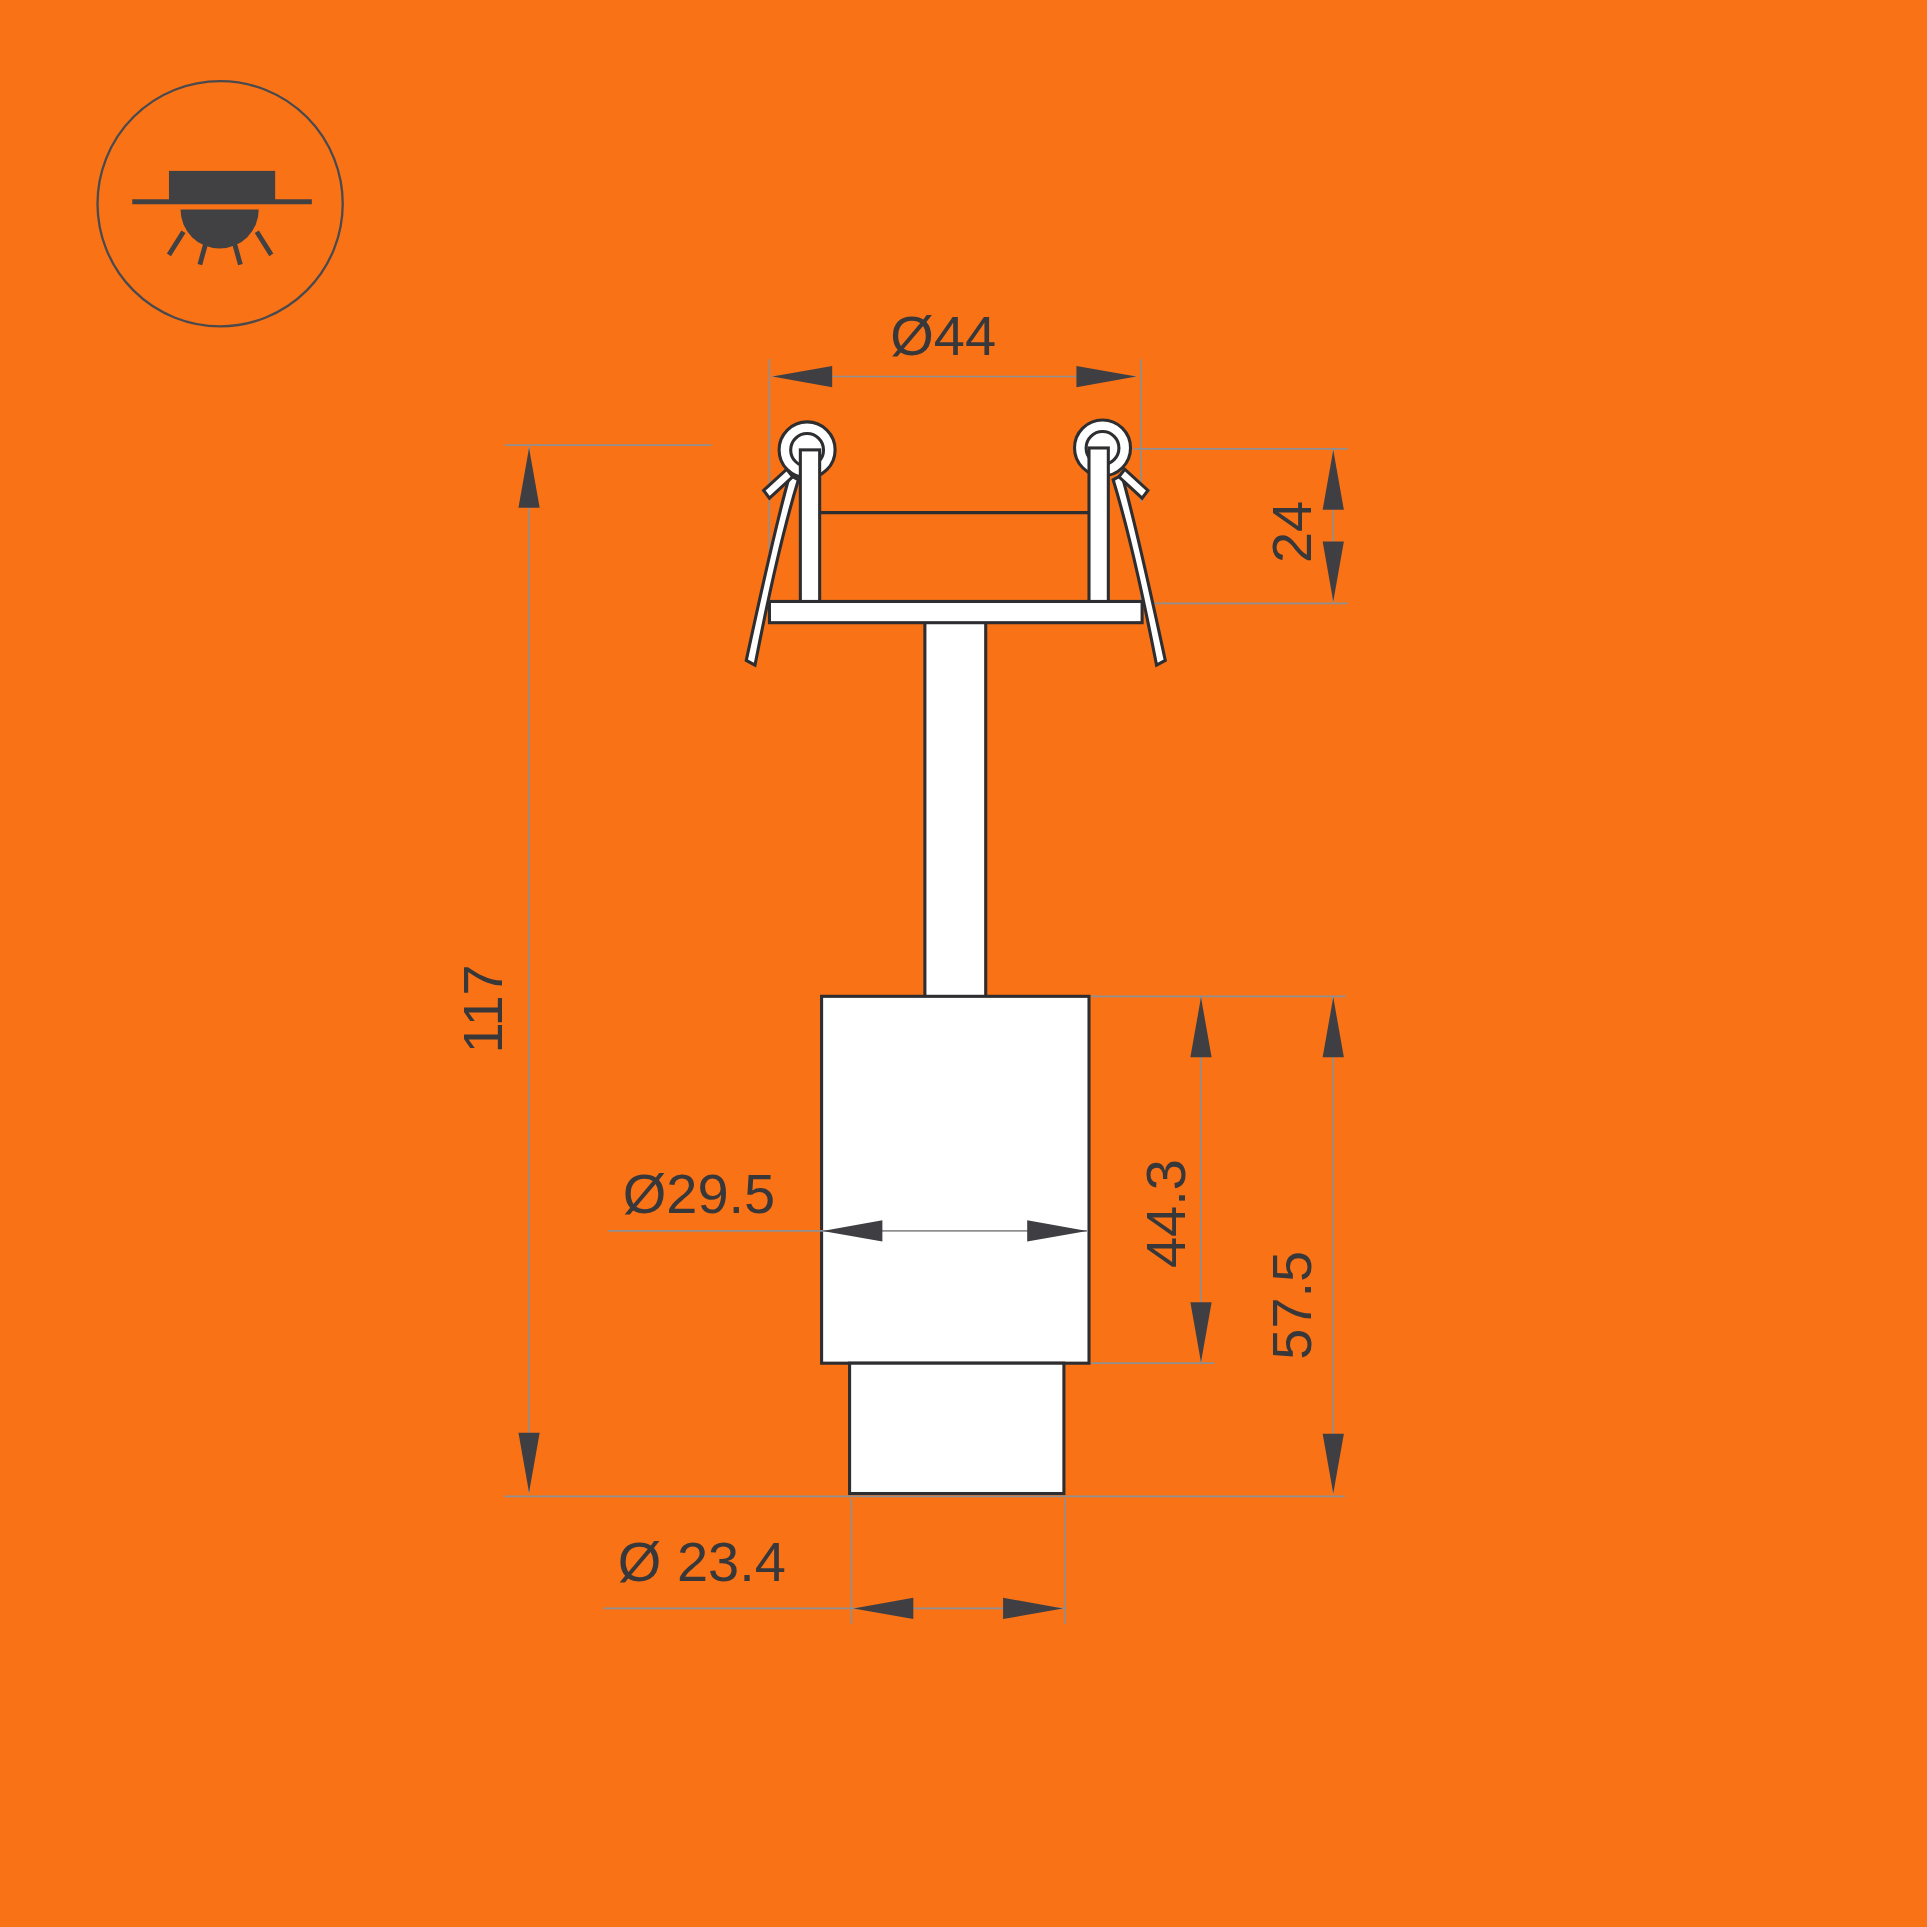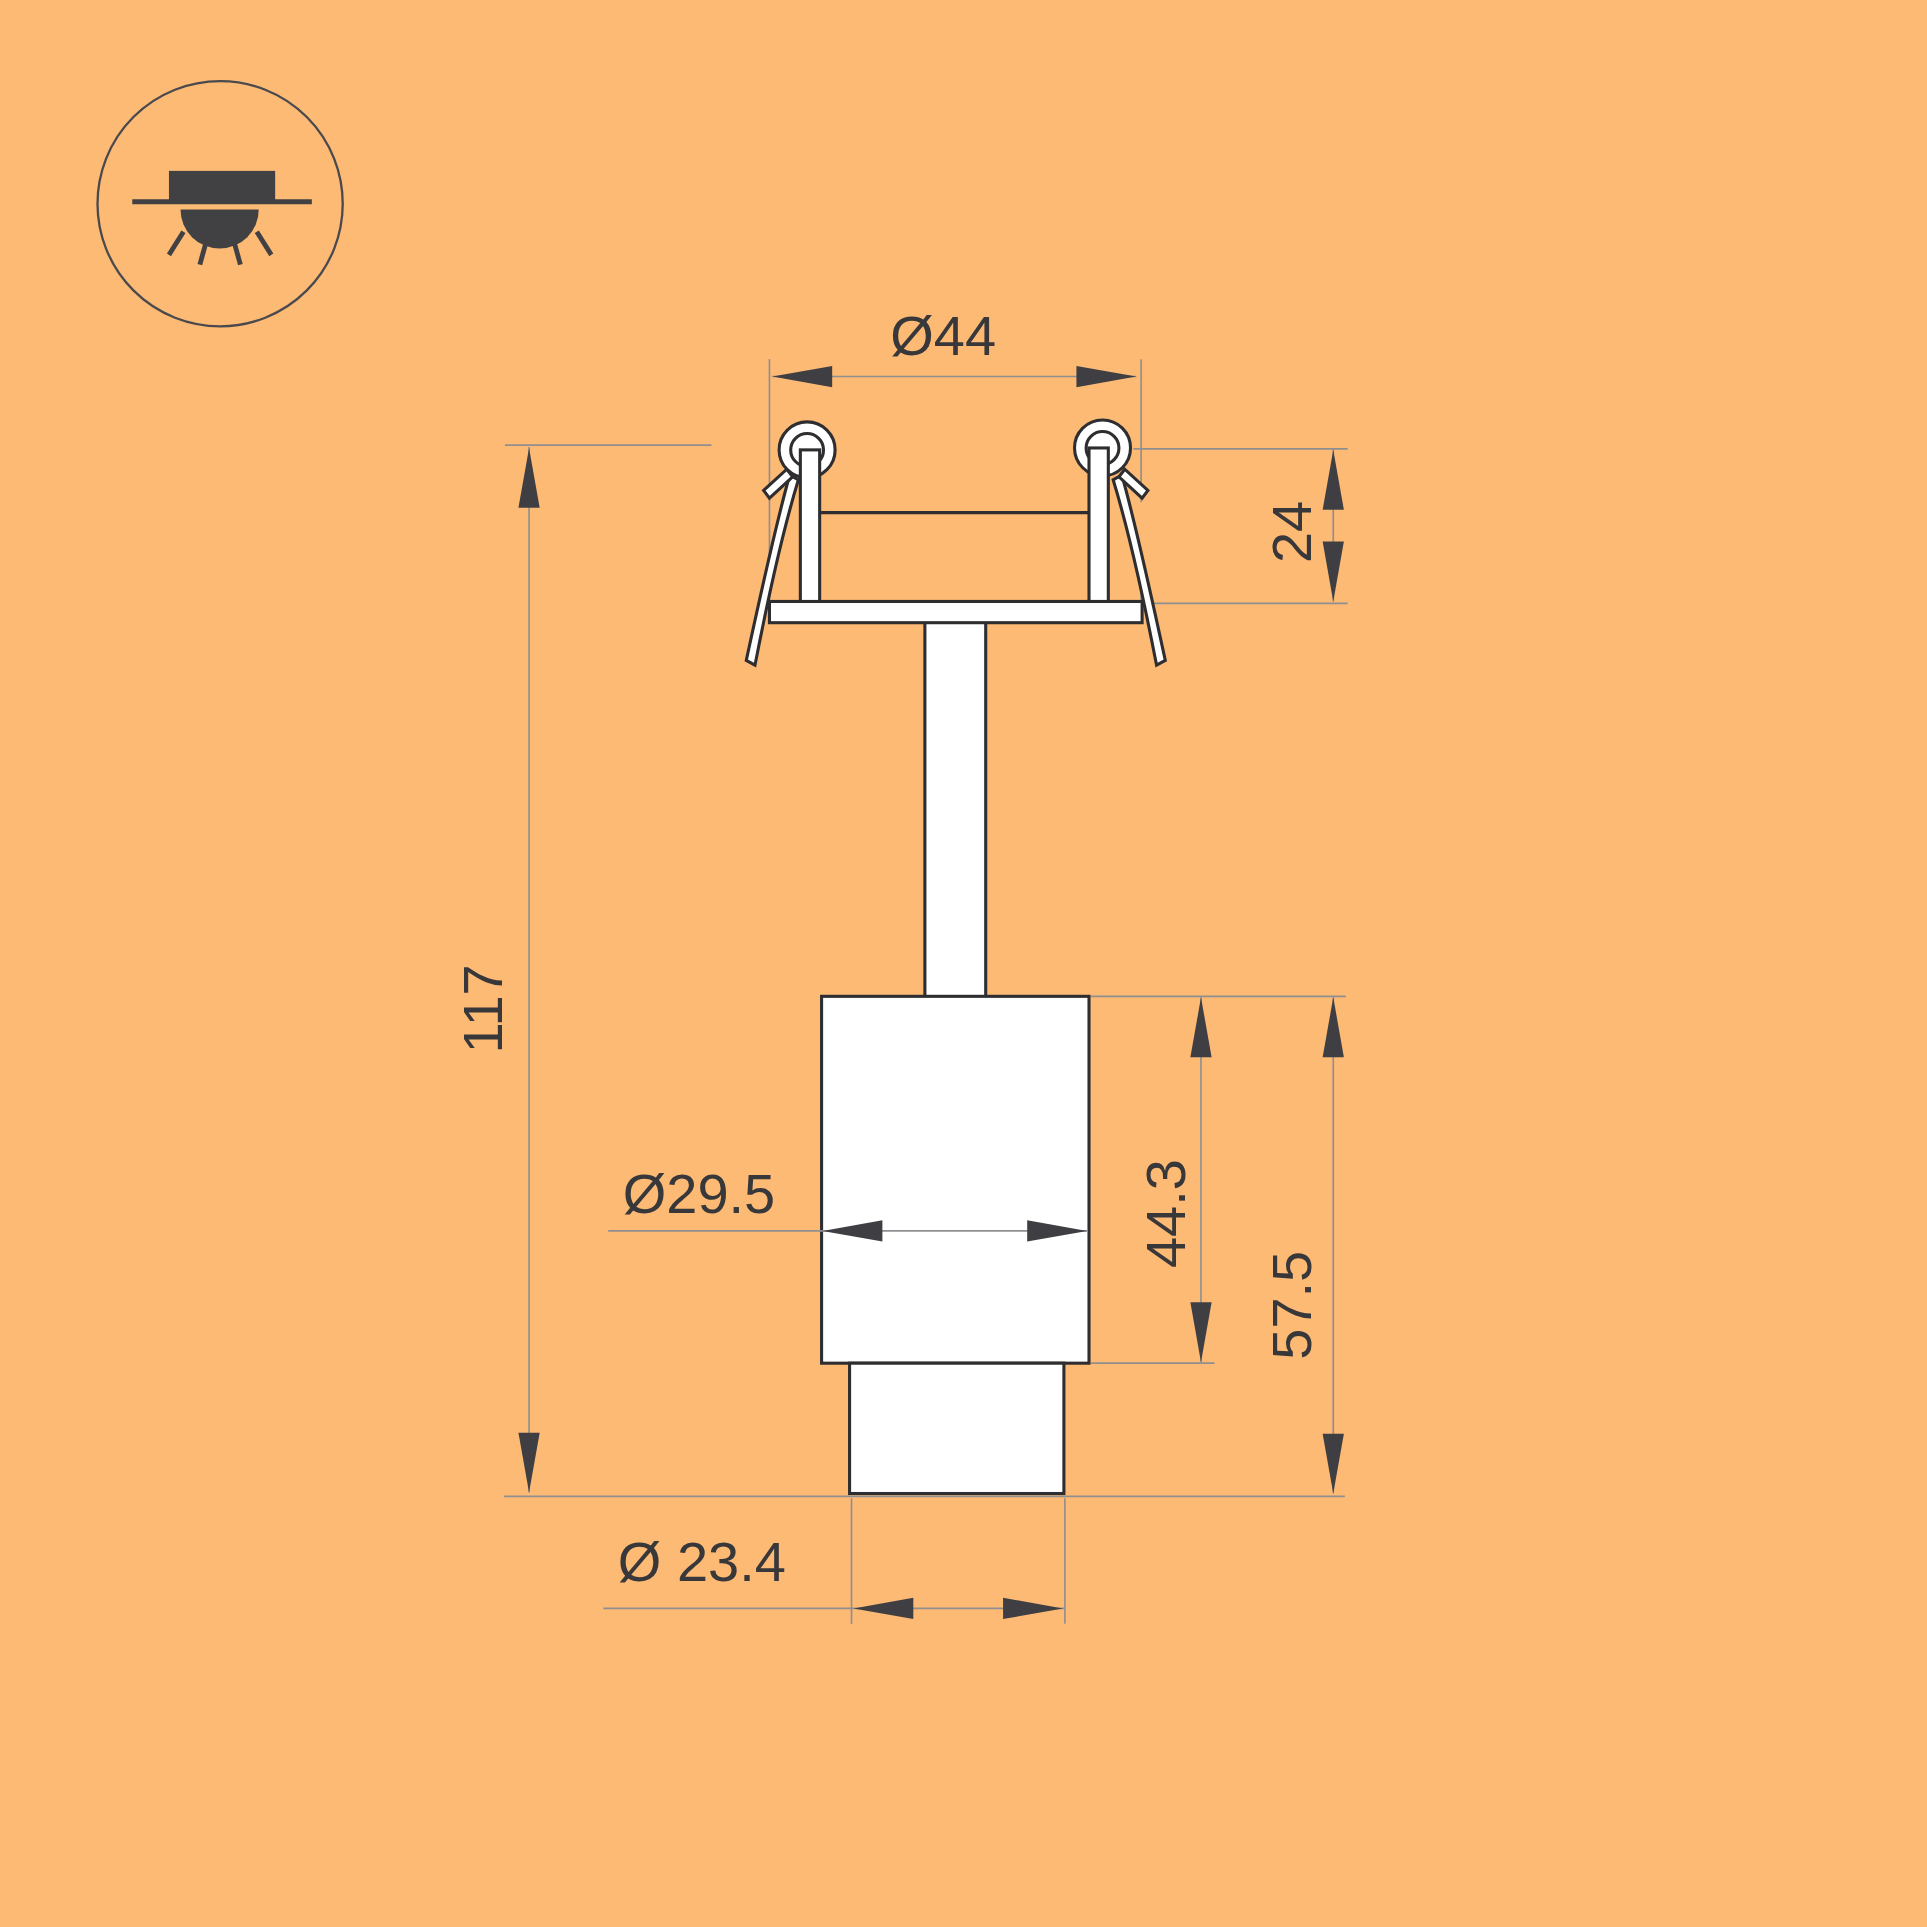--- a/index.html
+++ b/index.html
@@ -4,21 +4,21 @@
 <style>
   html, body {
     margin: 0;
     padding: 0;
     background: #ffffff;
   }
   .page {
     position: relative;
     width: 1927px;
     height: 1927px;
-    background: #fdba74;
+    background: #f97316;
     overflow: hidden;
   }
   svg { display: block; }
 
   
   .ol   { fill: #ffffff; stroke: #2e2e31; stroke-width: 3.2; stroke-linejoin: miter; }
   .ol-n { fill: none;    stroke: #2e2e31; stroke-width: 3.2; }
   
   .thin { fill: none; stroke: #8f8f92; stroke-width: 1.7; }
   

